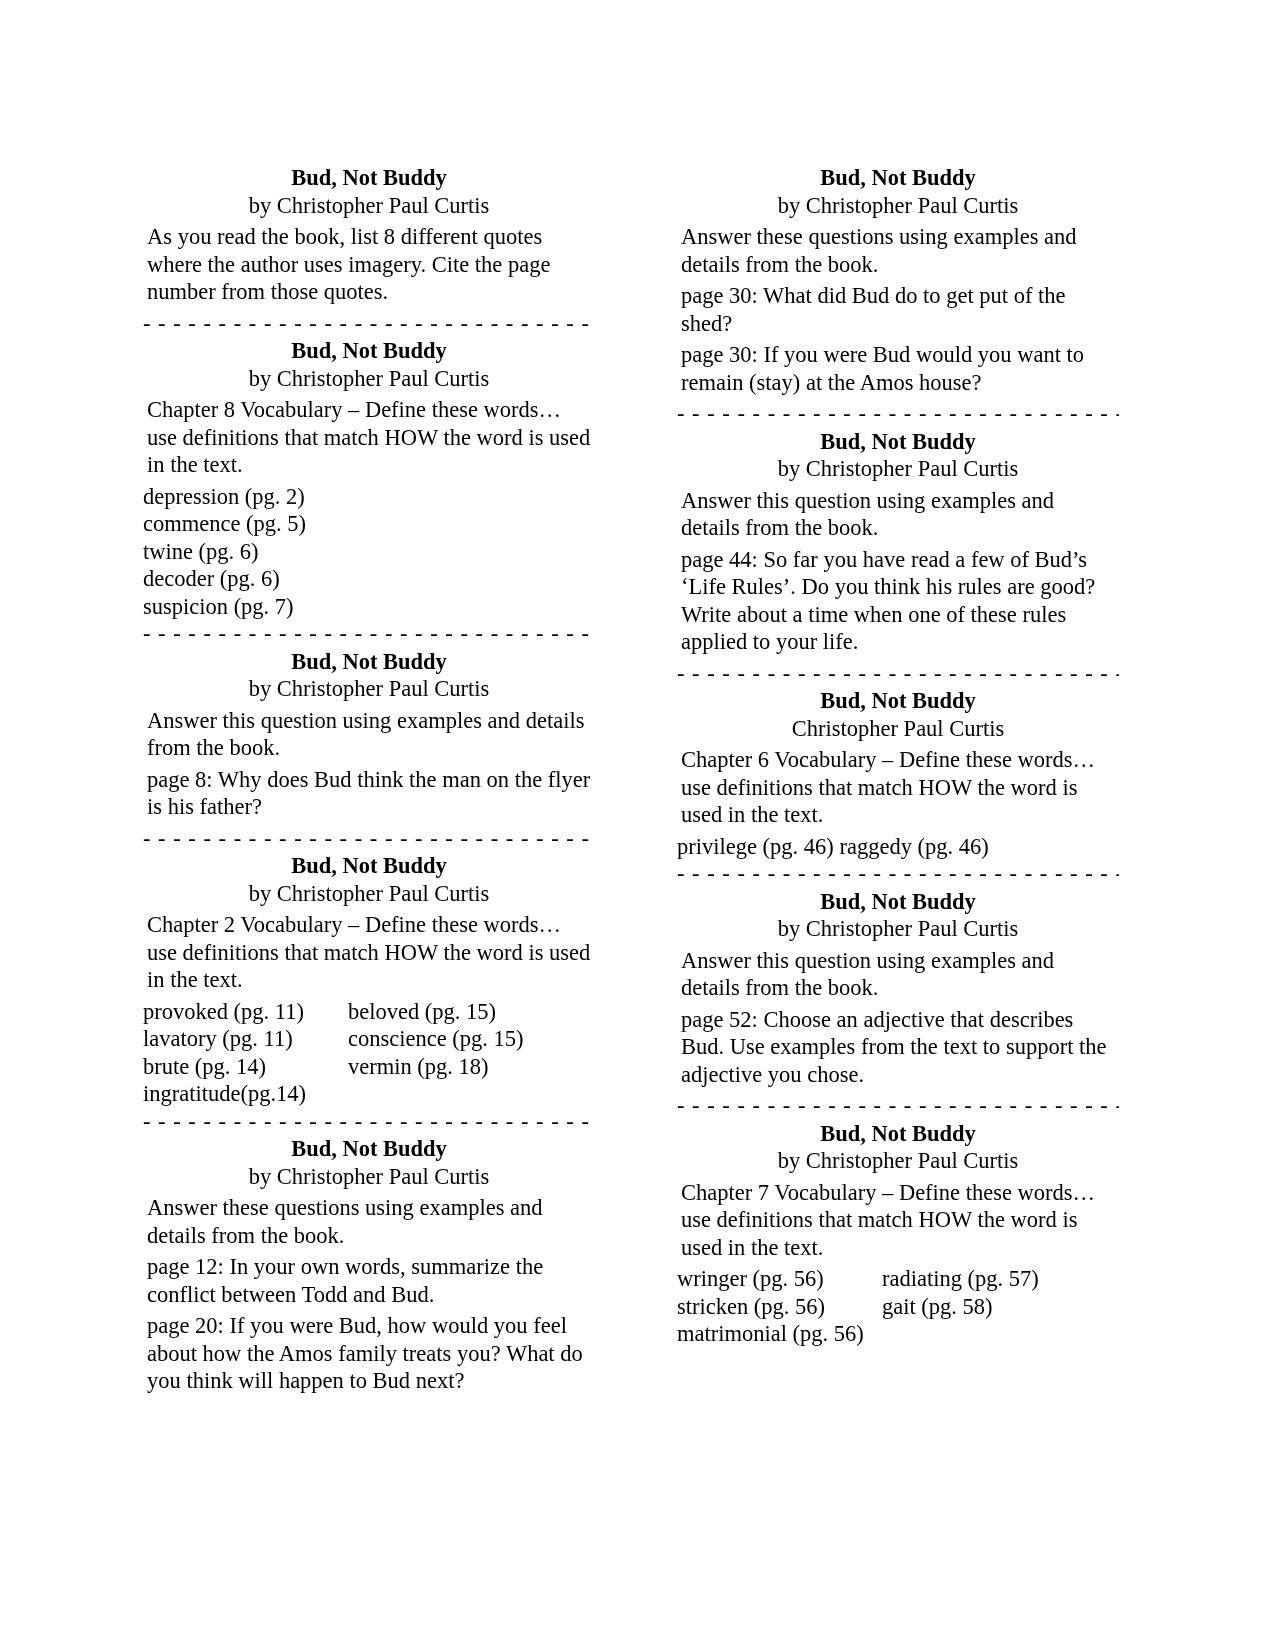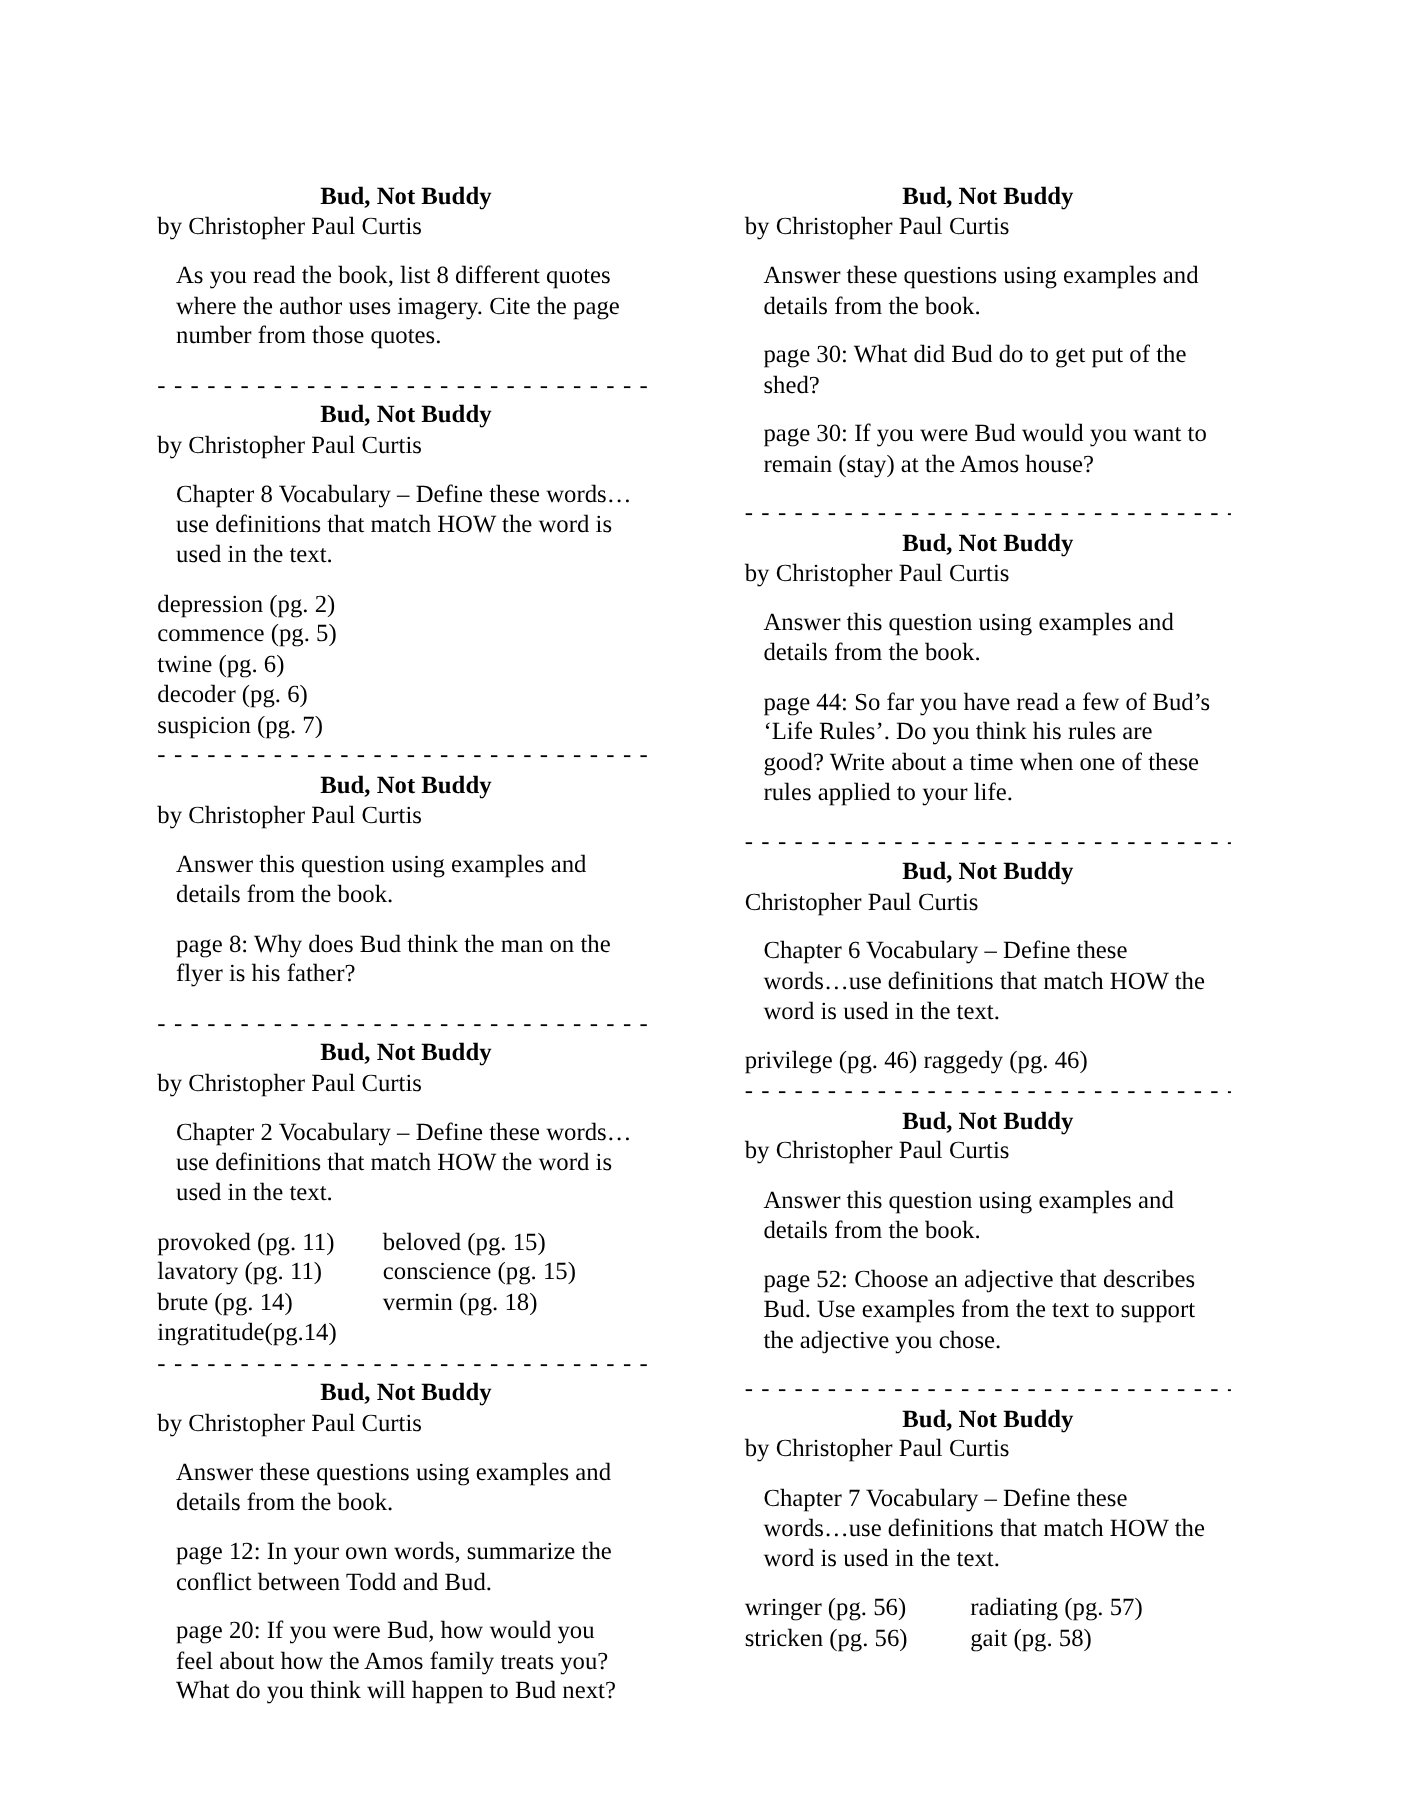--- a/index.html
+++ b/index.html
@@ -28,23 +28,24 @@
     font-size: 22.5px;
     line-height: 27.5px;
   }
   .col-left  { left: 143px; width: 452px; }
   .col-right { left: 677px; width: 442px; }
   .section-title {
     font-weight: bold;
     text-align: center;
   }
   .section-byline {
+    text-align: center;
   }
   .para {
-    margin: 17px;
+    margin: 4px;
   }
   .para b { font-weight: normal; }
   .vocab-row {
     display: flex;
   }
   .vocab-row .w1 {
     flex: 0 0 auto;
     min-width: 205px;
   }
   .vocab-row .w2 {
@@ -161,15 +162,18 @@
         <div class="section-byline">by Christopher Paul Curtis</div>
         <p class="para"><b>Chapter 7</b><span> Vocabulary – Define these words…use definitions that match HOW the word is used in the text.</span></p>
         <div class="vocab-row">
           <span class="w1">wringer (pg. 56)</span>
           <span class="w2">radiating (pg. 57)</span>
         </div>
         <div class="vocab-row">
           <span class="w1">stricken (pg. 56)</span>
           <span class="w2">gait (pg. 58)</span>
         </div>
+        <div class="vocab-row">
+          <span class="w2">matrimonial (pg. 56)</span>
+        </div>
       </div>
     </div>
 </div>
 
 </body></html>

